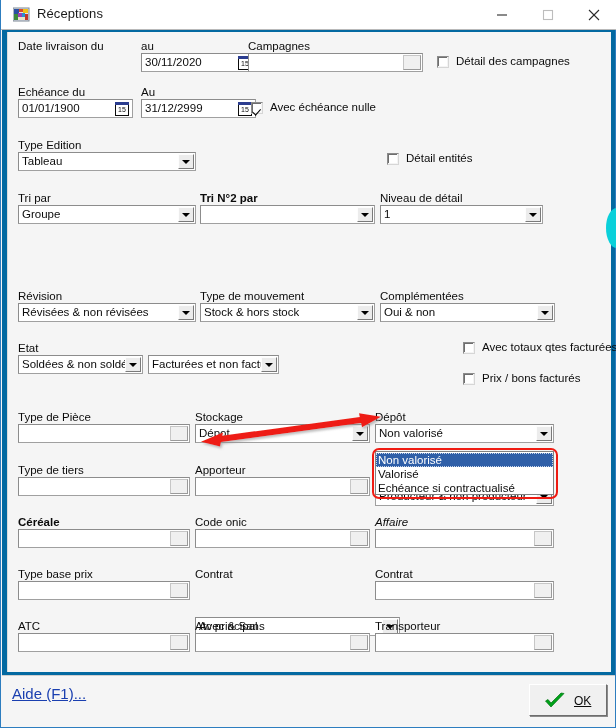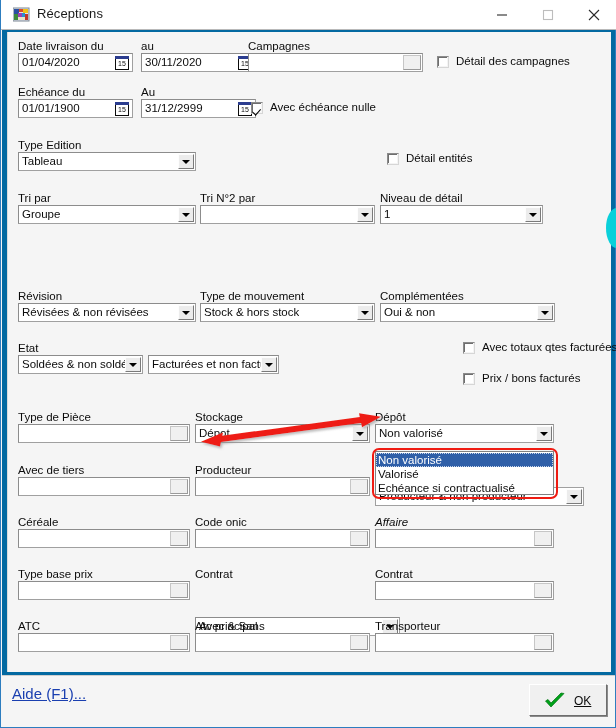--- a/index.html
+++ b/index.html
@@ -157,21 +157,21 @@
     outline:1px dotted #c9d6ea;outline-offset:-1px;
   }
   
   .red-box{
     position:absolute;left:364px;top:416px;width:186px;height:51px;
     border:2.5px solid #ef1b12;border-radius:7px;
     box-sizing:border-box;z-index:45;pointer-events:none;
   }
   
   .behind{
-    position:absolute;left:367px;top:455px;width:209px;height:19px;
+    position:absolute;left:367px;top:455px;width:179px;height:19px;
     box-sizing:border-box;background:#ffffff;
     border:1px solid #a0a0a0;z-index:30;
   }
   .behind .val{
     position:absolute;left:3px;top:2px;font-size:11.5px;color:#0b0b0b;white-space:nowrap;
   }
 
   
   .arrow-svg{position:absolute;left:185px;top:378px;width:195px;height:42px;z-index:60;pointer-events:none;}
 
@@ -239,26 +239,20 @@
         <line x1="1.5" y1="1.5" x2="11.5" y2="11.5" stroke="#2b2b2b" stroke-width="1.1"></line>
         <line x1="11.5" y1="1.5" x2="1.5" y2="11.5" stroke="#2b2b2b" stroke-width="1.1"></line>
       </svg>
     </div>
   </div>
 
   <div class="client">
     <div class="panel">
 
       <div class="lbl" style="left:10px;top:8px;">Date livraison du</div>
-      <div class="field" style="left:10px;top:21px;width:115px;">
-        <span class="val">01/04/2020</span>
-        <span class="cal">
-            <span>15</span>
-          </span>
-      </div>
 
       <div class="lbl" style="left:133px;top:8px;">au</div>
       <div class="field" style="left:133px;top:21px;width:115px;">
         <span class="val">30/11/2020</span>
         <span class="cal">
             <span>15</span>
           </span>
       </div>
 
       <div class="lbl" style="left:240px;top:8px;">Campagnes</div>
@@ -303,21 +297,21 @@
         <span class="box"></span>
         <span class="cbl">Détail entités</span>
       </div>
 
       <div class="lbl" style="left:10px;top:160px;">Tri par</div>
       <div class="field" style="left:10px;top:173px;width:178px;">
         <span class="val">Groupe</span>
         <span class="combo-btn"></span>
       </div>
 
-      <div class="lbl" style="left:192px;top:160px;">Tri N°2 par</div>
+      <div class="lbl" style="left:192px;top:160px;font-weight:bold;">Tri N°2 par</div>
       <div class="field" style="left:192px;top:173px;width:175px;">
         <span class="val"></span>
         <span class="combo-btn"></span>
       </div>
 
       <div class="lbl" style="left:372px;top:160px;">Niveau de détail</div>
       <div class="field" style="left:372px;top:173px;width:163px;">
         <span class="val">1</span>
         <span class="combo-btn"></span>
       </div>
@@ -370,38 +364,38 @@
         <span class="val">Dépot</span>
         <span class="combo-btn"></span>
       </div>
 
       <div class="lbl" style="left:367px;top:379px;">Dépôt</div>
       <div class="field" style="left:367px;top:392px;width:179px;">
         <span class="val">Non valorisé</span>
         <span class="combo-btn"></span>
       </div>
 
-      <div class="lbl" style="left:10px;top:432px;">Avec de tiers</div>
+      <div class="lbl" style="left:10px;top:432px;">Type de tiers</div>
       <div class="field" style="left:10px;top:445px;width:172px;">
         <span class="val"></span>
         <span class="lookup"></span>
       </div>
 
-      <div class="lbl" style="left:187px;top:432px;">Producteur</div>
+      <div class="lbl" style="left:187px;top:432px;">Apporteur</div>
       <div class="field" style="left:187px;top:445px;width:175px;">
         <span class="val"></span>
         <span class="lookup"></span>
       </div>
 
       <div class="behind">
         <span class="val">Producteur &amp; non producteur</span>
         <span class="combo-btn"></span>
       </div>
 
-      <div class="lbl" style="left:10px;top:484px;">Céréale</div>
+      <div class="lbl" style="left:10px;top:484px;font-weight:bold;">Céréale</div>
       <div class="field" style="left:10px;top:497px;width:172px;">
         <span class="val"></span>
         <span class="lookup"></span>
       </div>
       <div class="lbl" style="left:187px;top:484px;">Code onic</div>
       <div class="field" style="left:187px;top:497px;width:175px;">
         <span class="val"></span>
         <span class="lookup"></span>
       </div>
       <div class="lbl" style="left:367px;top:484px;font-style:italic;">Affaire</div>

